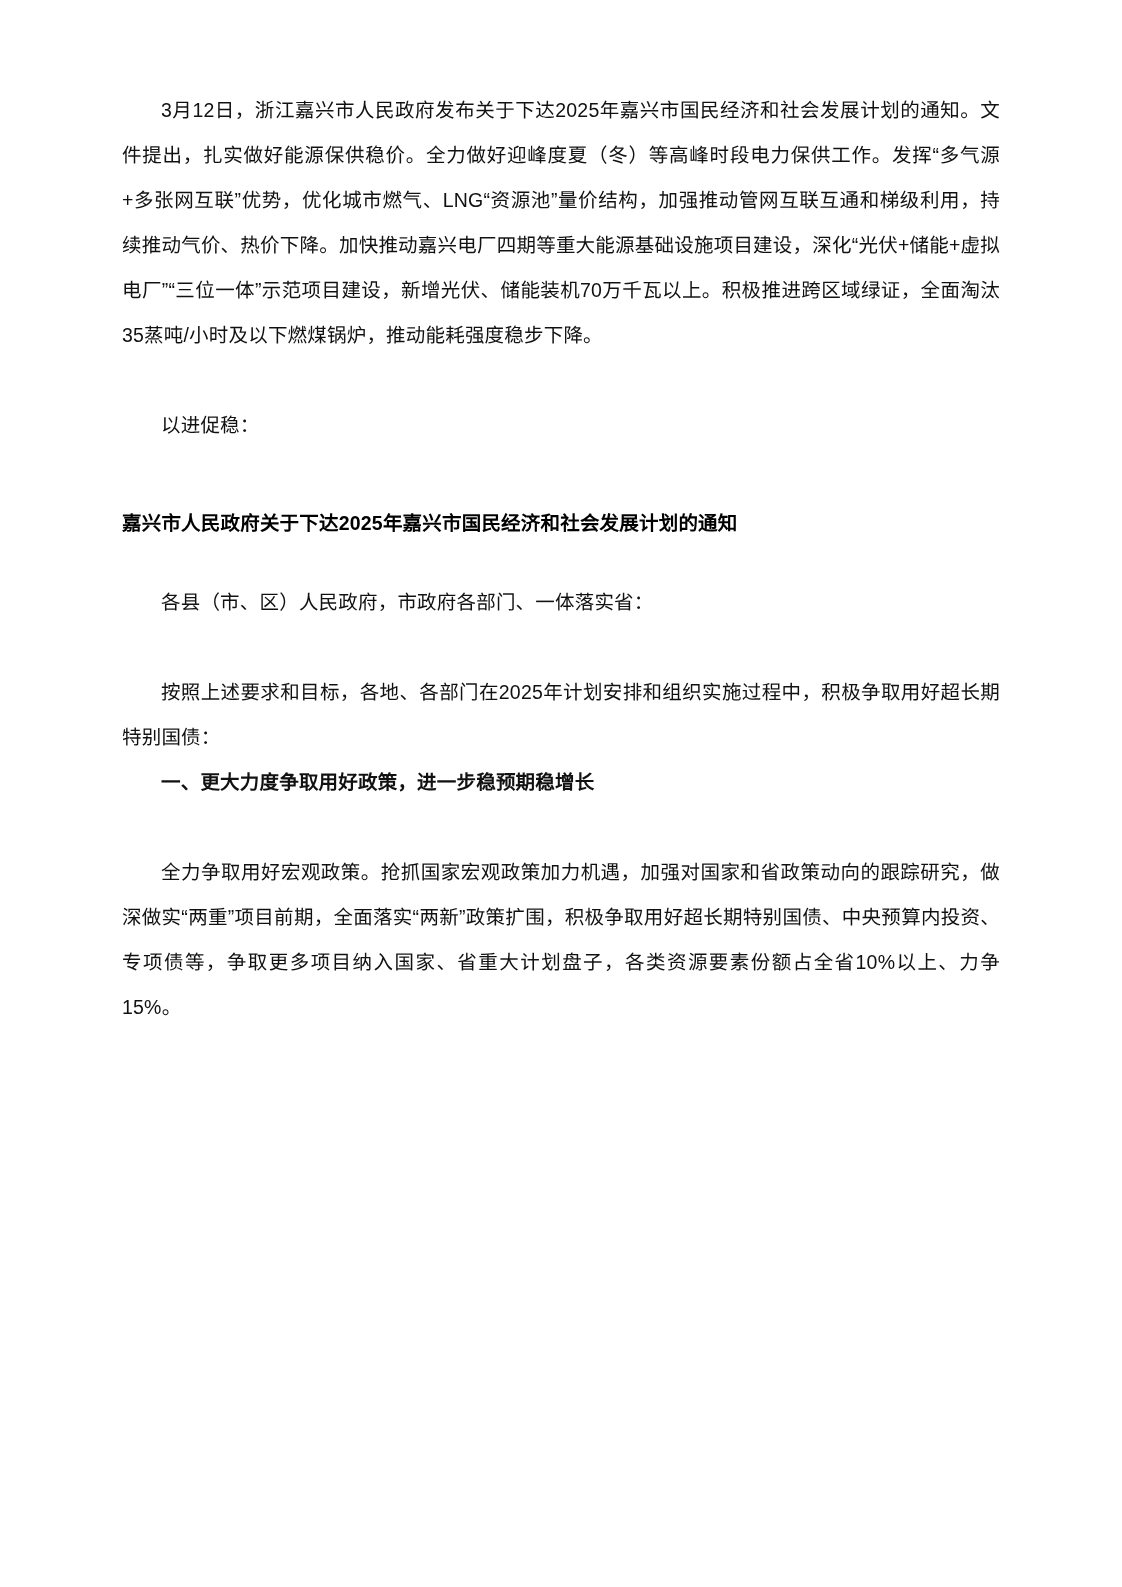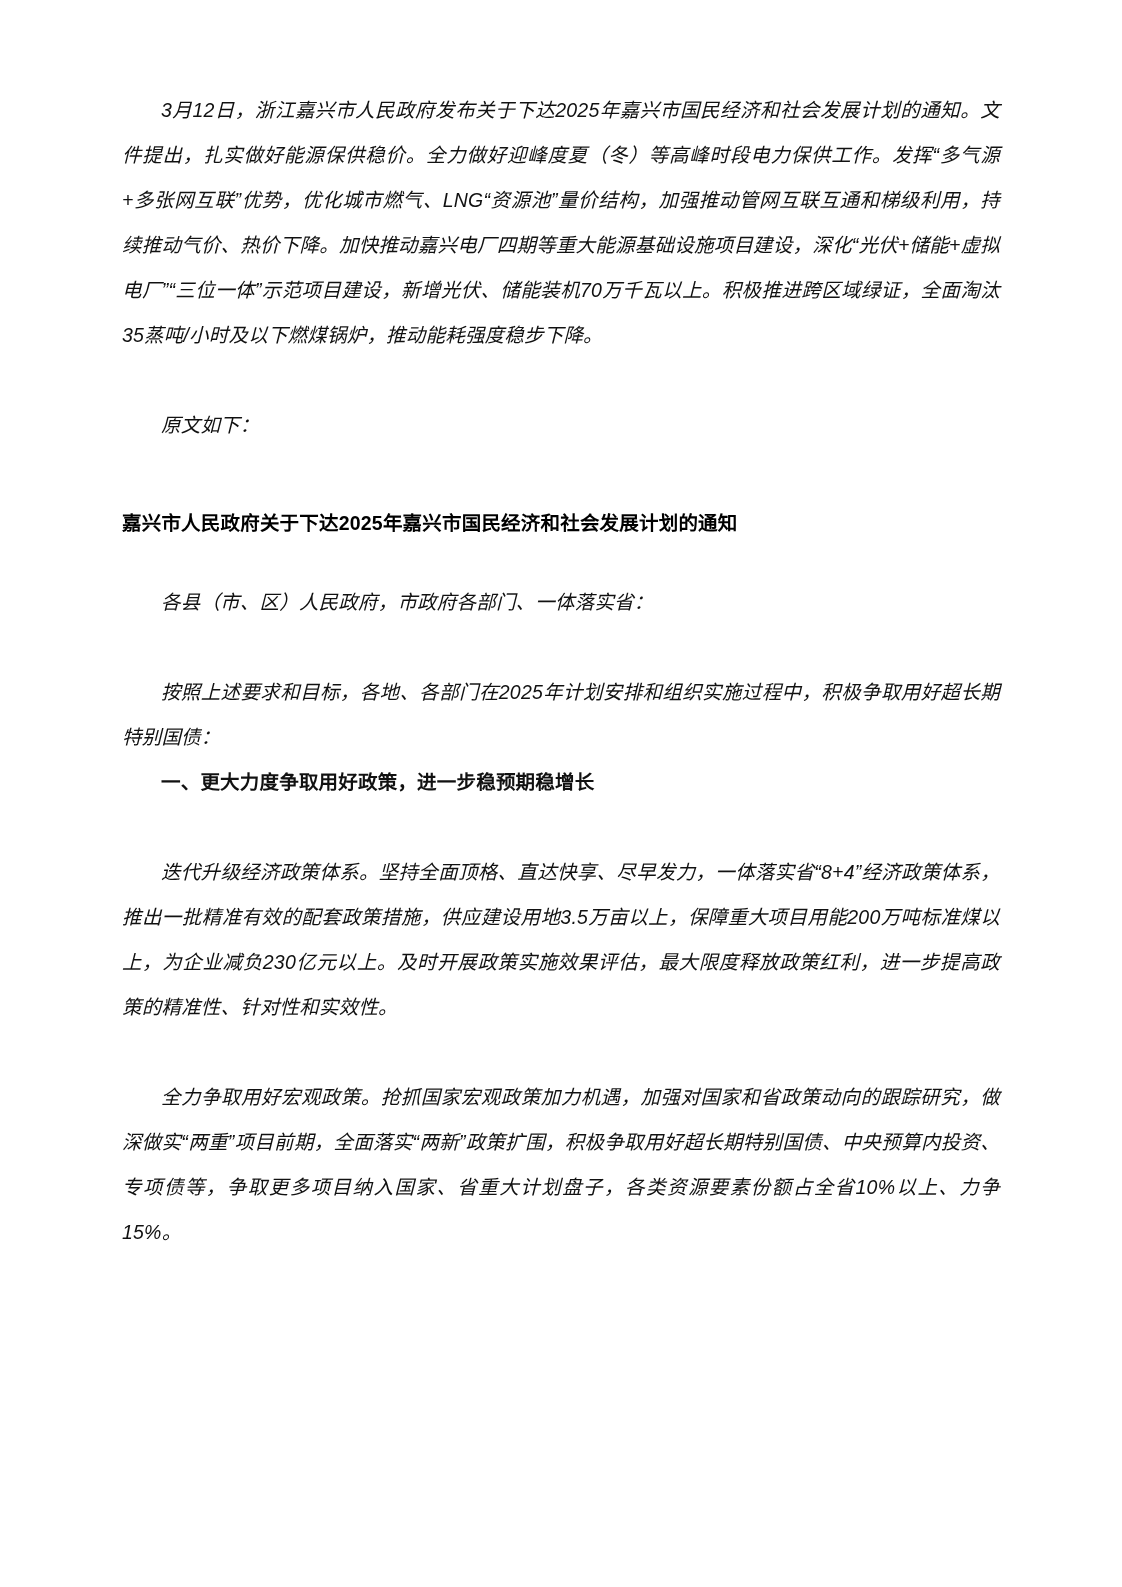--- a/index.html
+++ b/index.html
@@ -38,21 +38,20 @@
     text-align: justify;
     text-justify: inter-ideograph;
     letter-spacing: 0.2px;
     margin: 0;
     color: #111111;
   }
 
   
   .indent {
     text-indent: 2em;
-    font-style: italic;
   }
 
   
   .gap-sm { margin-top: 45px; }
 
   
   .doc-title {
     font-size: 19.5px;
     line-height: 45px;
     font-weight: 700;
@@ -78,32 +77,31 @@
   }
 </style>
 </head>
 <body>
 
 <div class="page">
   <div class="doc-body">
 
     <p class="para indent">3月12日，浙江嘉兴市人民政府发布关于下达2025年嘉兴市国民经济和社会发展计划的通知。文件提出，扎实做好能源保供稳价。全力做好迎峰度夏（冬）等高峰时段电力保供工作。发挥“多气源+多张网互联”优势，优化城市燃气、LNG“资源池”量价结构，加强推动管网互联互通和梯级利用，持续推动气价、热价下降。加快推动嘉兴电厂四期等重大能源基础设施项目建设，深化“光伏+储能+虚拟电厂”“三位一体”示范项目建设，新增光伏、储能装机70万千瓦以上。积极推进跨区域绿证，全面淘汰35蒸吨/小时及以下燃煤锅炉，推动能耗强度稳步下降。</p>
 
-    <p class="para indent gap-sm">原文如下：</p>
+    <p class="para indent gap-sm">以进促稳：</p>
 
     <div class="title-block">
       <h1 class="doc-title">嘉兴市人民政府关于下达2025年嘉兴市国民经济和社会发展计划的通知</h1>
     </div>
 
     <p class="para indent">各县（市、区）人民政府，市政府各部门、一体落实省：</p>
 
 
 
     <p class="para indent gap-sm">按照上述要求和目标，各地、各部门在2025年计划安排和组织实施过程中，积极争取用好超长期特别国债：</p>
 
     <h2 class="section-heading gap-sm">一、更大力度争取用好政策，进一步稳预期稳增长</h2>
 
-    <p class="para indent gap-sm">迭代升级经济政策体系。坚持全面顶格、直达快享、尽早发力，一体落实省“8+4”经济政策体系，推出一批精准有效的配套政策措施，供应建设用地3.5万亩以上，保障重大项目用能200万吨标准煤以上，为企业减负230亿元以上。及时开展政策实施效果评估，最大限度释放政策红利，进一步提高政策的精准性、针对性和实效性。</p>
 
     <p class="para indent gap-sm">全力争取用好宏观政策。抢抓国家宏观政策加力机遇，加强对国家和省政策动向的跟踪研究，做深做实“两重”项目前期，全面落实“两新”政策扩围，积极争取用好超长期特别国债、中央预算内投资、专项债等，争取更多项目纳入国家、省重大计划盘子，各类资源要素份额占全省10%以上、力争15%。</p>
 
   </div>
 </div>
 
 </body></html>

